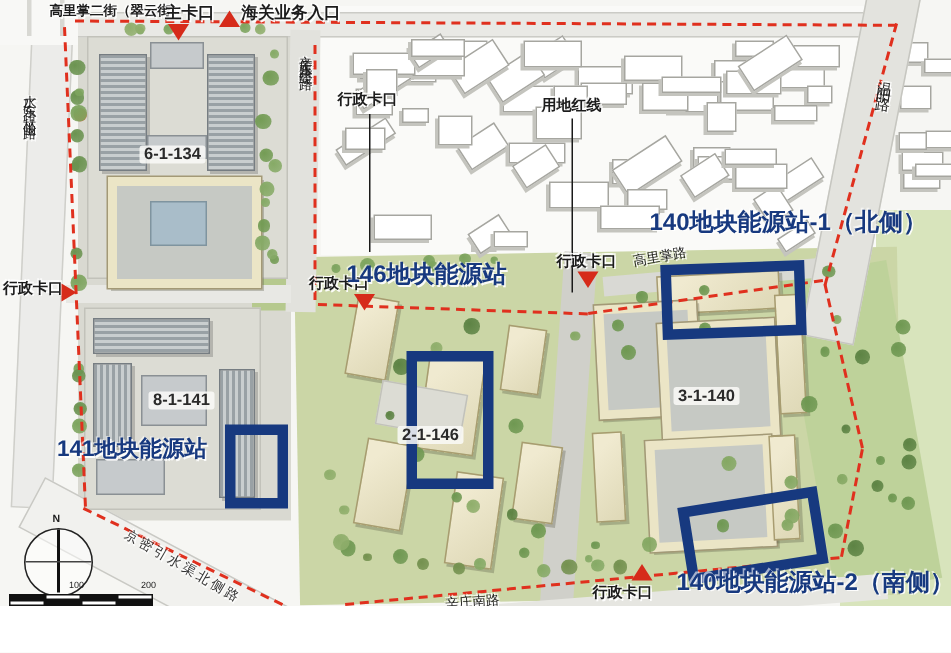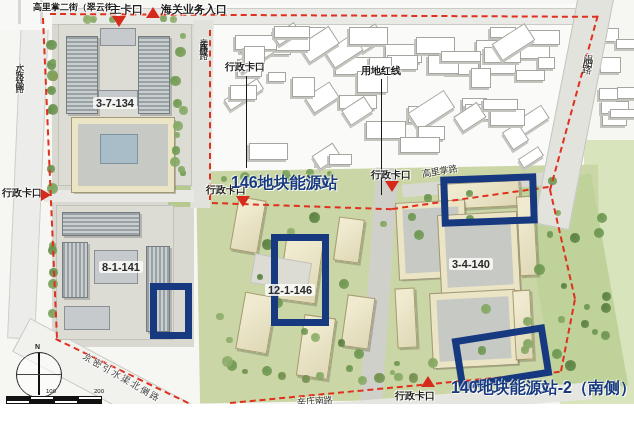--- a/index.html
+++ b/index.html
@@ -282,28 +282,30 @@
   <div class="lbl bold halo" style="left:361px;top:65px;font-size:10px;">用地红线</div>
 
   <div class="lbl bold halo" style="left:206px;top:184px;font-size:10px;">行政卡口</div>
   <div class="tri tri-down" style="left:236px;top:196px;"></div>
 
   <div class="st" style="left: 231px; top: 173px; font-size: 16px; color: rgb(23, 57, 127);">146地块能源站</div>
 
   <div class="lbl bold halo" style="left:371px;top:169px;font-size:10px;">行政卡口</div>
   <div class="tri tri-down" style="left:385px;top:181px;"></div>
 
+  <div class="st" style="left: 433px; top: 138px; font-size: 16px; color: rgb(23, 57, 127);">140地块能源站-1（北侧）</div>
   <div class="lbl halo" style="left:422px;top:167px;font-size:9px;transform:rotate(-10deg);">高里掌路</div>
   <div class="lbl vtext halo" style="left:584px;top:46px;font-size:10px;letter-spacing:5px;transform:rotate(8deg);">温阳路</div>
 
-  <div class="pill" style="left:93px;top:97px;">3-7-134</div>
+  <div class="pill" style="left:93px;top:97px;">6-1-134</div>
   <div class="pill" style="left:99px;top:261px;">8-1-141</div>
-  <div class="pill" style="left:265px;top:284px;">12-1-146</div>
-  <div class="pill" style="left:449px;top:258px;">3-4-140</div>
-
+  <div class="pill" style="left:265px;top:284px;">2-1-146</div>
+  <div class="pill" style="left:449px;top:258px;">3-1-140</div>
+
+  <div class="st" style="left: 38px; top: 290px; font-size: 15px; color: rgb(23, 57, 127);">141地块能源站</div>
   <div class="st" style="left: 451px; top: 378px; font-size: 16px; color: rgb(23, 57, 127);">140地块能源站-2（南侧）</div>
 
   <div class="tri tri-up" style="left:421px;top:376px;"></div>
   <div class="lbl bold halo" style="left:395px;top:390px;font-size:10px;">行政卡口</div>
 
   <div class="lbl halo" style="left:297px;top:397px;font-size:9px;transform:rotate(-4deg);">辛庄南路</div>
   <div class="lbl halo" style="left:86px;top:352px;font-size:9px;letter-spacing:2px;transform:rotate(30deg);transform-origin:0 0;color:#333;">京密引水渠北侧路</div>
 
   <div class="abs" style="left:16px;top:352px;width:46px;height:46px;z-index:6;">
     <div class="abs" style="left:0;top:0;width:44px;height:44px;border:1px solid #222;border-radius:50%;background:rgba(255,255,255,.5);"></div>

